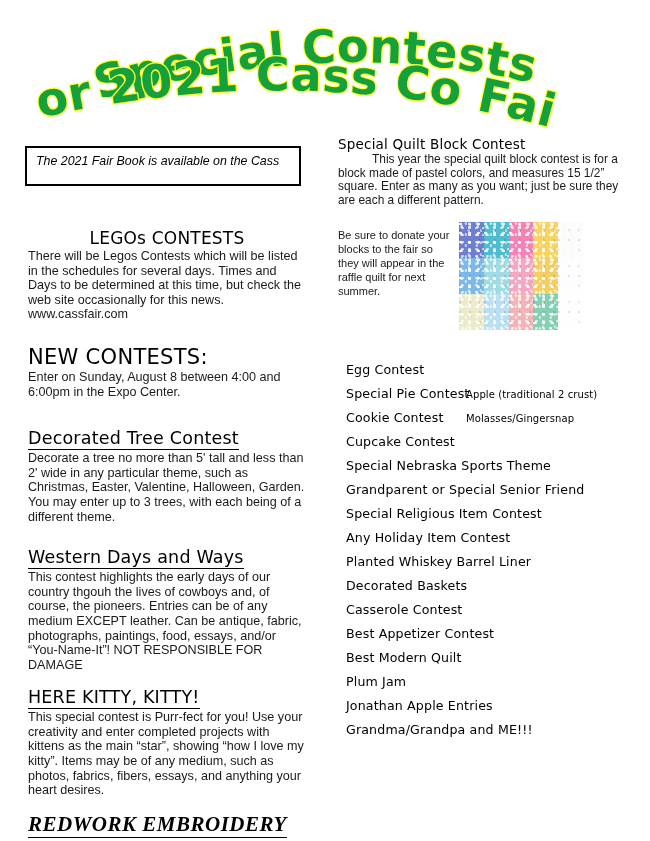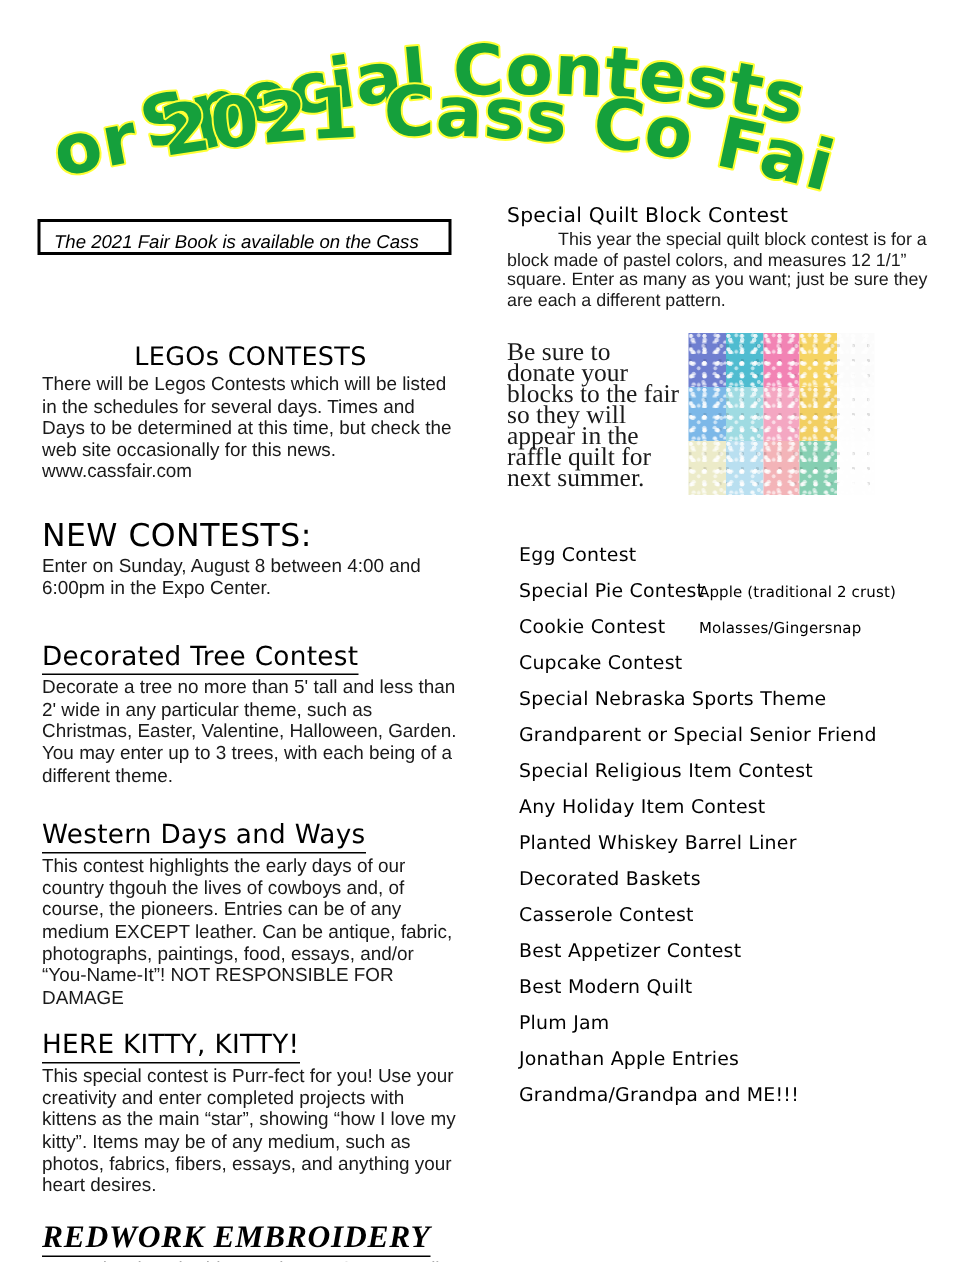--- a/index.html
+++ b/index.html
@@ -50,21 +50,21 @@
     line-height: 14.6px;
     color: #1a1a1a;
   }
 
   
   #fairbook-box {
     position: absolute;
     left: 25px;
     top: 146px;
     width: 276px;
-    height: 24px;
+    height: 40px;
     border: 2px solid #000;
     box-sizing: border-box;
     padding: 6px 8px 0 9px;
   }
   #fairbook-box .line {
     font-family: "Liberation Sans", sans-serif;
     font-style: italic;
     font-size: 12.4px;
     line-height: 15.5px;
     white-space: nowrap;
@@ -132,22 +132,22 @@
     font-size: 11.9px;
     line-height: 13.6px;
     text-indent: 34px;
     color: #1a1a1a;
   }
   #donate-text {
     position: absolute;
     left: 338px;
     top: 228px;
     width: 118px;
-    font-family: Liberation Serif, serif;
-    font-size: 17px;
+    font-family: Liberation Sans, sans-serif;
+    font-size: 11px;
     line-height: 14px;
     color: #1a1a1a;
   }
 
   
   #quilt-image {
     position: absolute;
     left: 459px;
     top: 222px;
     width: 124px;
@@ -260,21 +260,21 @@
 
   <div class="section">
     <div><span class="h-serif-italic">REDWORK EMBROIDERY</span></div>
     <div class="body-text">Any redwork embroidery project EXCEPT a quilt. No counted or stamped cross stitch.</div>
   </div>
 
 </div>
 
 <div id="right-col">
   <div class="hand" id="quilt-heading">Special Quilt Block Contest</div>
-  <div id="quilt-para">This year the special quilt block contest is for a block made of pastel colors, and measures 12 1/1” square.  Enter as many as you want; just be sure they are each a different pattern.</div>
+  <div id="quilt-para">This year the special quilt block contest is for a block made of pastel colors, and measures 15 1/2” square.  Enter as many as you want; just be sure they are each a different pattern.</div>
 </div>
 
 <div id="donate-text">Be sure to donate your blocks to the fair so they will appear in the raffle quilt for next summer.</div>
 
 <div id="quilt-image">
     <div class="quilt-cell" style="background: rgb(111, 127, 208);"></div>
     <div class="quilt-cell" style="background: rgb(79, 188, 208);"></div>
     <div class="quilt-cell" style="background: rgb(242, 131, 180);"></div>
     <div class="quilt-cell" style="background: rgb(246, 212, 99);"></div>
     <div class="quilt-cell" style="background: rgb(251, 251, 251);"></div>

